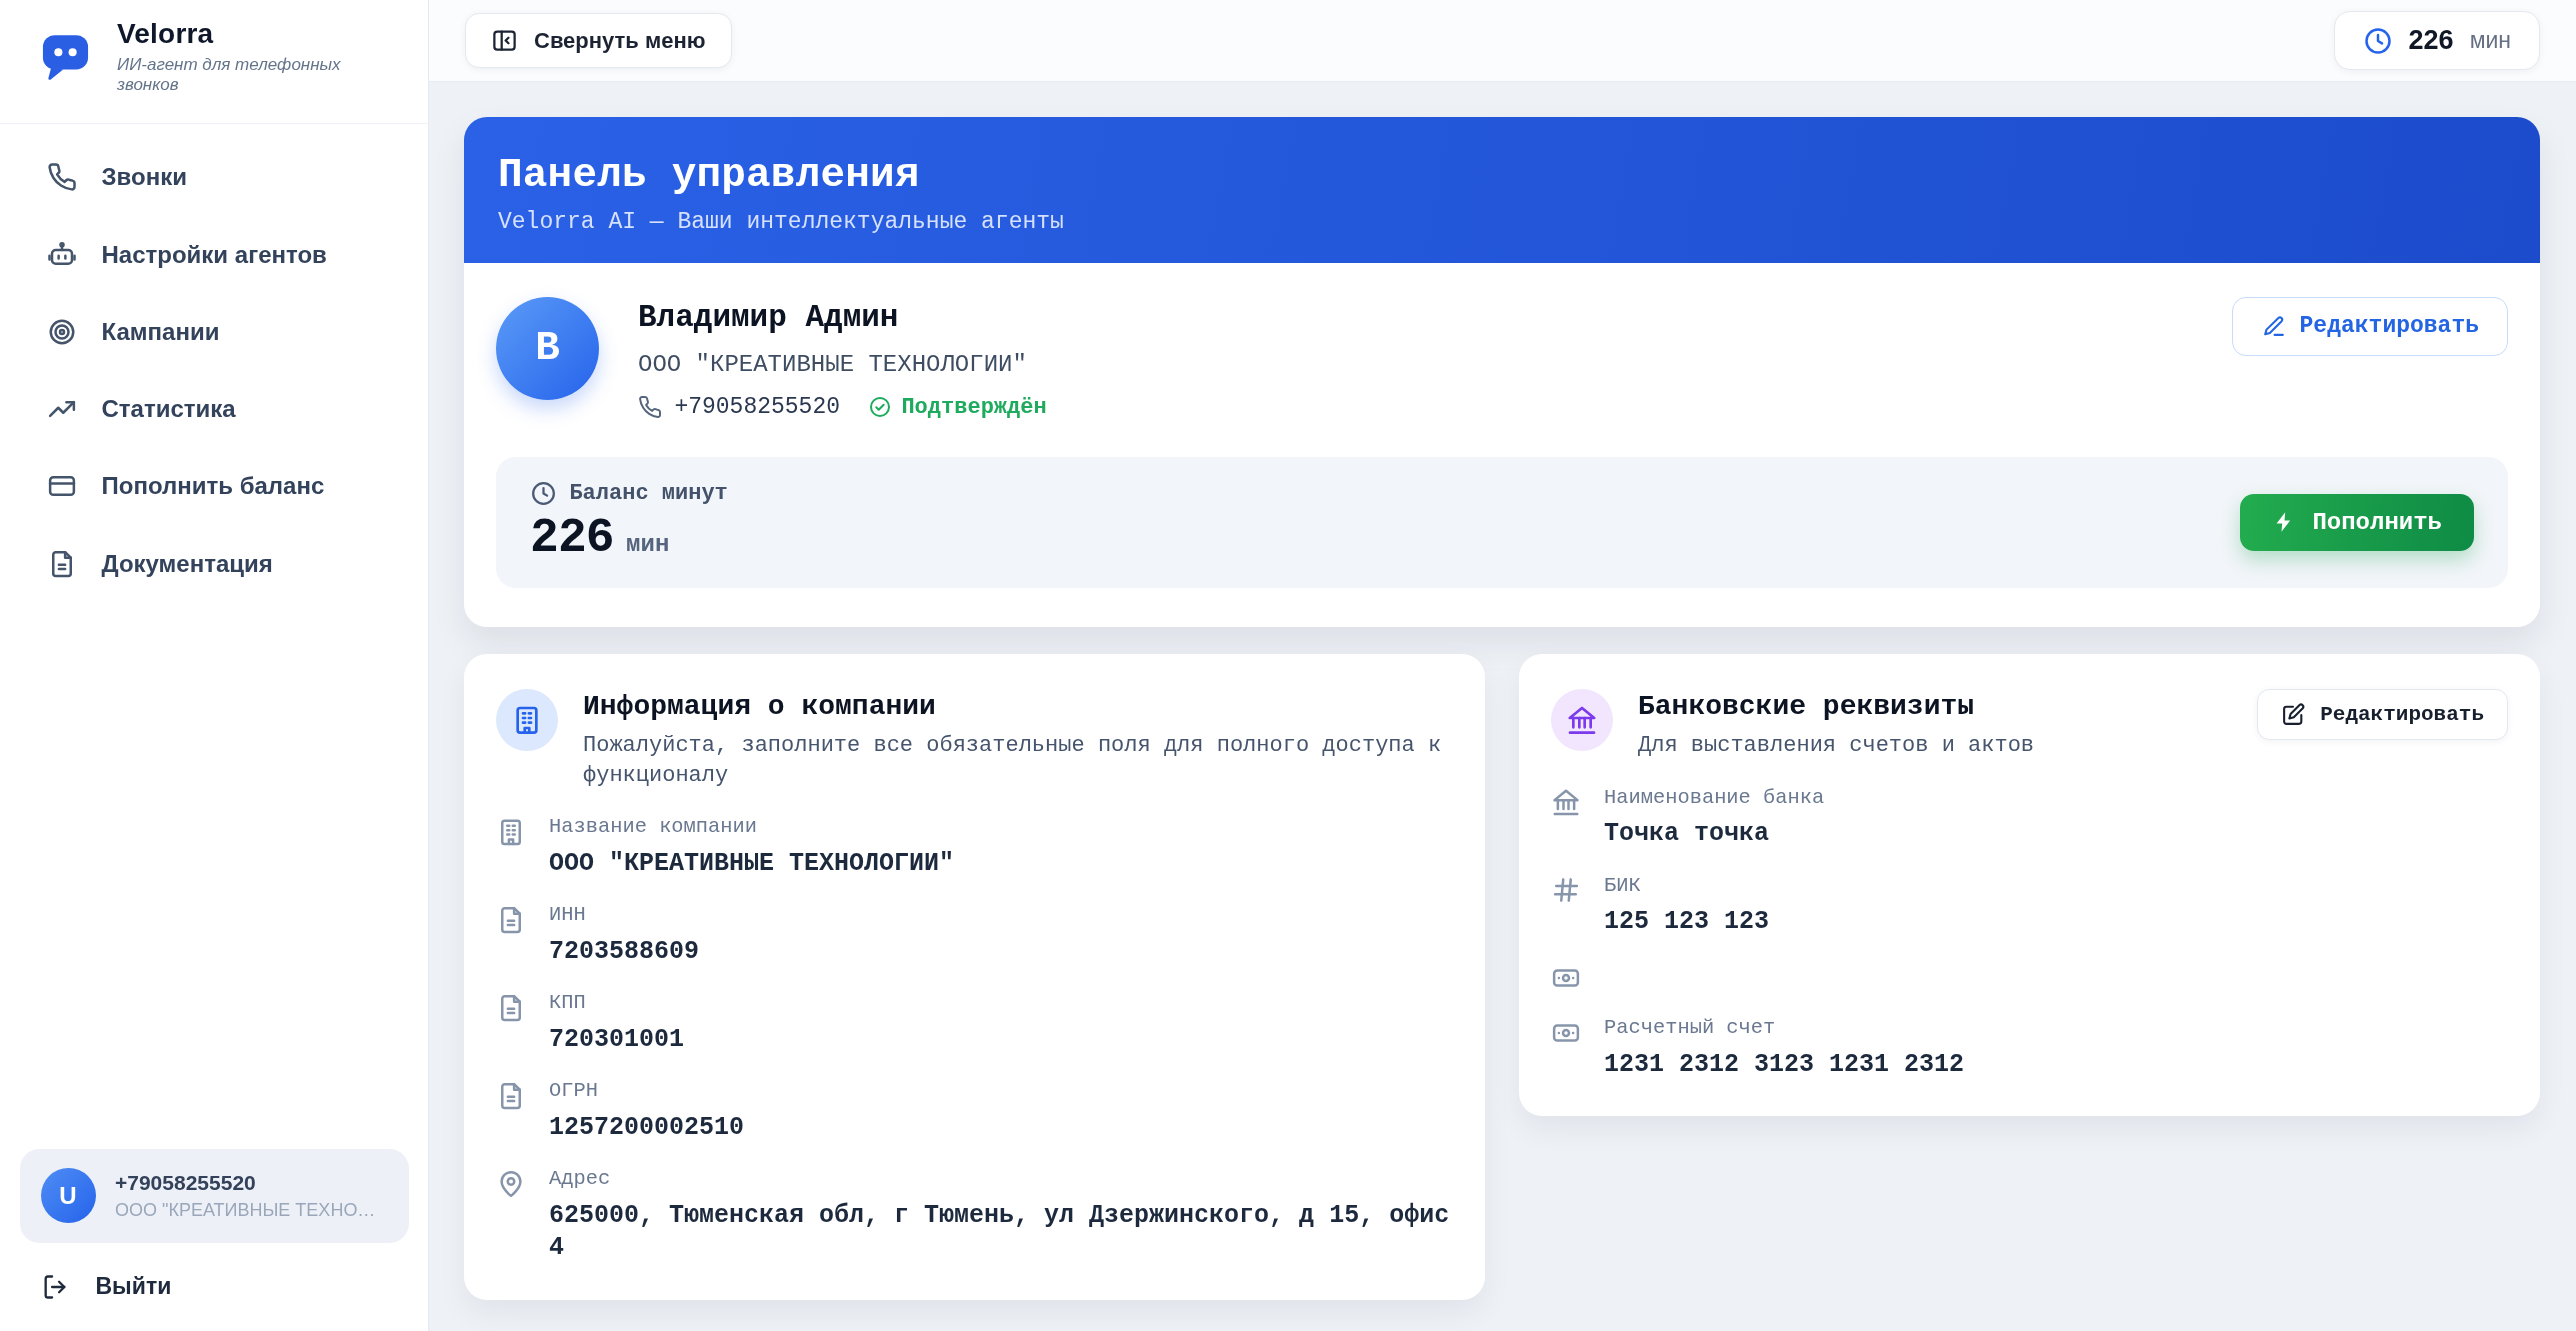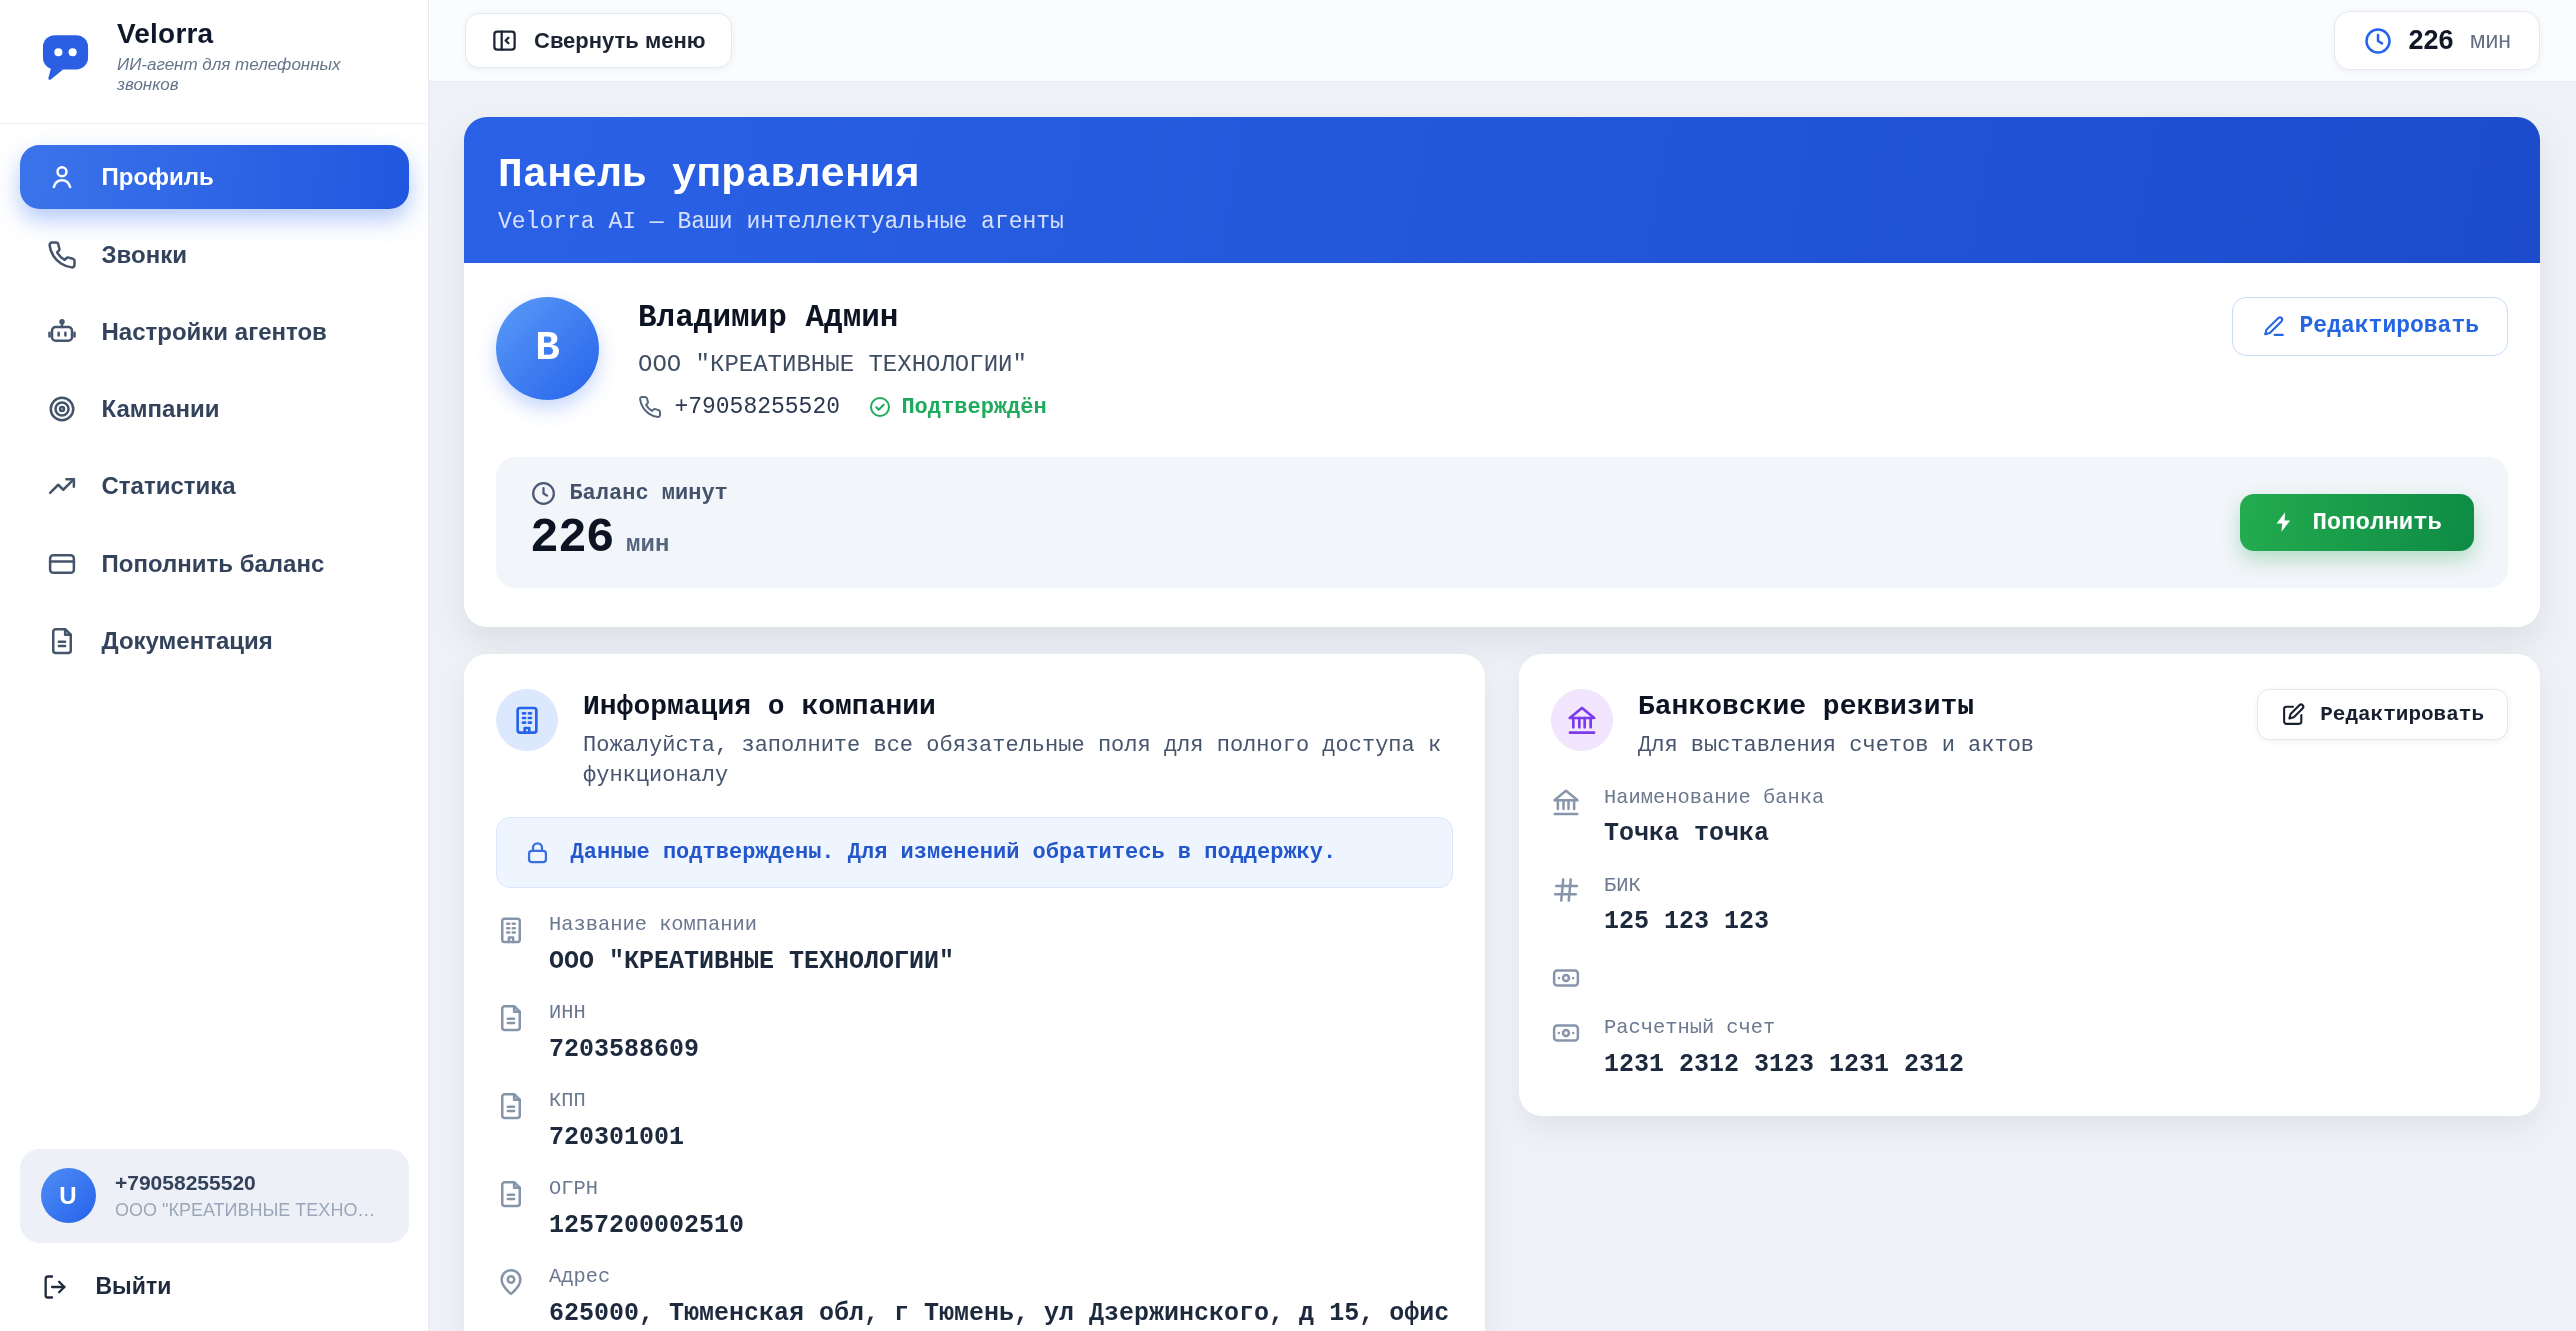--- a/index.html
+++ b/index.html
@@ -106,29 +106,20 @@
             <circle cx="15" cy="10.2" r="1.7" fill="#ffffff" stroke="none"></circle>
           </svg>
         </span>
       <div>
         <div class="brand-name">Velorra</div>
         <div class="brand-tag">ИИ-агент для телефонных звонков</div>
       </div>
     </div>
 
     <nav class="menu" id="menu">
-        <div class="menu-item active">
-          <span class="mi-icon">
-            <svg viewBox="0 0 24 24" fill="none" stroke="currentColor" stroke-width="2" stroke-linecap="round" stroke-linejoin="round">
-              <circle cx="12" cy="7.8" r="3.6"></circle>
-              <path d="M5.5 20c.9-3.4 3.4-5.4 6.5-5.4s5.6 2 6.5 5.4"></path>
-            </svg>
-          </span>
-          <span class="mi-label">Профиль</span>
-        </div>
         <div class="menu-item">
           <span class="mi-icon">
             <svg viewBox="0 0 24 24" fill="none" stroke="currentColor" stroke-width="2" stroke-linecap="round" stroke-linejoin="round">
               <path d="M22 16.9v3a2 2 0 0 1-2.2 2 19.8 19.8 0 0 1-8.6-3.1 19.5 19.5 0 0 1-6-6A19.8 19.8 0 0 1 2.1 4.2 2 2 0 0 1 4.1 2h3a2 2 0 0 1 2 1.7c.13.96.36 1.9.74 2.8a2 2 0 0 1-.45 2.1L8.1 9.9a16 16 0 0 0 6 6l1.3-1.3a2 2 0 0 1 2.1-.45c.9.38 1.84.64 2.8.74A2 2 0 0 1 22 16.9z"></path>
             </svg>
           </span>
           <span class="mi-label">Звонки</span>
         </div>
         <div class="menu-item">
           <span class="mi-icon">
@@ -308,29 +299,20 @@
                     <path d="M9 7h1.6M13.4 7H15M9 10.5h1.6M13.4 10.5H15M9 14h1.6M13.4 14H15"></path>
                     <path d="M10.3 21.5v-3.5h3.4v3.5"></path>
                   </svg>
                 </span>
             </div>
             <div>
               <div class="card-title">Информация о компании</div>
               <div class="card-sub">Пожалуйста, заполните все обязательные поля для полного доступа к функционалу</div>
             </div>
           </div>
-          <div class="notice">
-            <span class="no-icon">
-                <svg viewBox="0 0 24 24" fill="none" stroke="currentColor" stroke-width="2" stroke-linecap="round" stroke-linejoin="round">
-                  <rect x="4.5" y="10.5" width="15" height="10" rx="2.5"></rect>
-                  <path d="M8 10.5V7.8a4 4 0 0 1 8 0v2.7"></path>
-                </svg>
-              </span>
-            <span>Данные подтверждены. Для изменений обратитесь в поддержку.</span>
-          </div>
           <div class="fields" id="company-fields">
               <div class="field">
                 <span class="fi-icon">
                   <svg viewBox="0 0 24 24" fill="none" stroke="currentColor" stroke-width="2" stroke-linecap="round" stroke-linejoin="round">
                     <rect x="5" y="3" width="14" height="18.5" rx="1.8"></rect>
                     <path d="M9 7h1.6M13.4 7H15M9 10.5h1.6M13.4 10.5H15M9 14h1.6M13.4 14H15"></path>
                     <path d="M10.3 21.5v-3.5h3.4v3.5"></path>
                   </svg>
                 </span>
                 <span>

